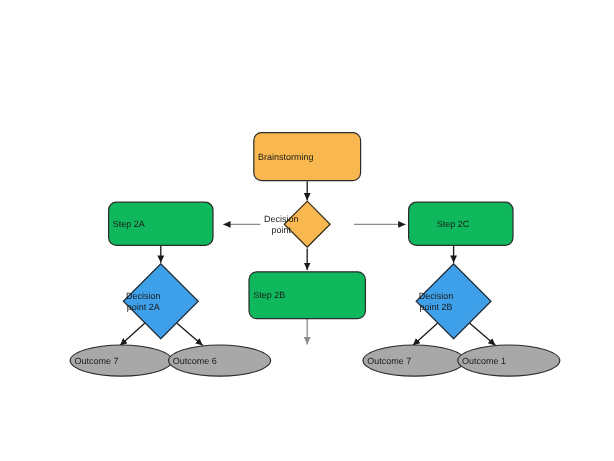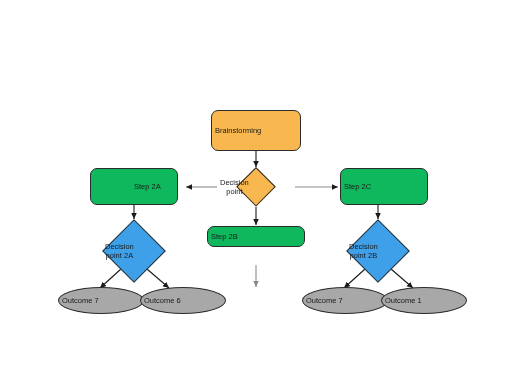--- a/index.html
+++ b/index.html
@@ -116,35 +116,35 @@
   <div class="node box box-orange" style="left:211px; top:110px; width:90px; height:41px;">
     <span class="label">Brainstorming</span>
   </div>
 
   <div class="node diamond diamond-orange" style="left:217px; top:167px; width:78px; height:40px;">
     <span class="shape" style="width:28.3px; height:28.3px;"></span>
     <span class="label">Decision
 point</span>
   </div>
 
-  <div class="node box box-green" style="left:90px; top:168px; width:88px; height:37px;padding-left:40px;">
+  <div class="node box box-green" style="left:90px; top:168px; width:88px; height:37px;">
     <span class="label">Step 2A</span>
   </div>
 
-  <div class="node box box-green" style="left:340px; top:168px; width:88px; height:37px;">
+  <div class="node box box-green" style="left:340px; top:168px; width:88px; height:37px;padding-left:20px;">
     <span class="label">Step 2C</span>
   </div>
 
   <div class="node diamond diamond-blue" style="left:102px; top:219px; width:64px; height:64px;">
     <span class="shape" style="width:45px; height:45px;"></span>
     <span class="label">Decision
 point 2A</span>
   </div>
 
-  <div class="node box box-green" style="left:207px; top:226px; width:98px; height:21px;">
+  <div class="node box box-green" style="left:207px; top:226px; width:98px; height:40px;">
     <span class="label">Step 2B</span>
   </div>
 
   <div class="node diamond diamond-blue" style="left:346px; top:219px; width:64px; height:64px;">
     <span class="shape" style="width:45px; height:45px;"></span>
     <span class="label">Decision
 point 2B</span>
   </div>
 
   <div class="node ellipse" style="left:58px; top:287px; width:86px; height:27px;">

